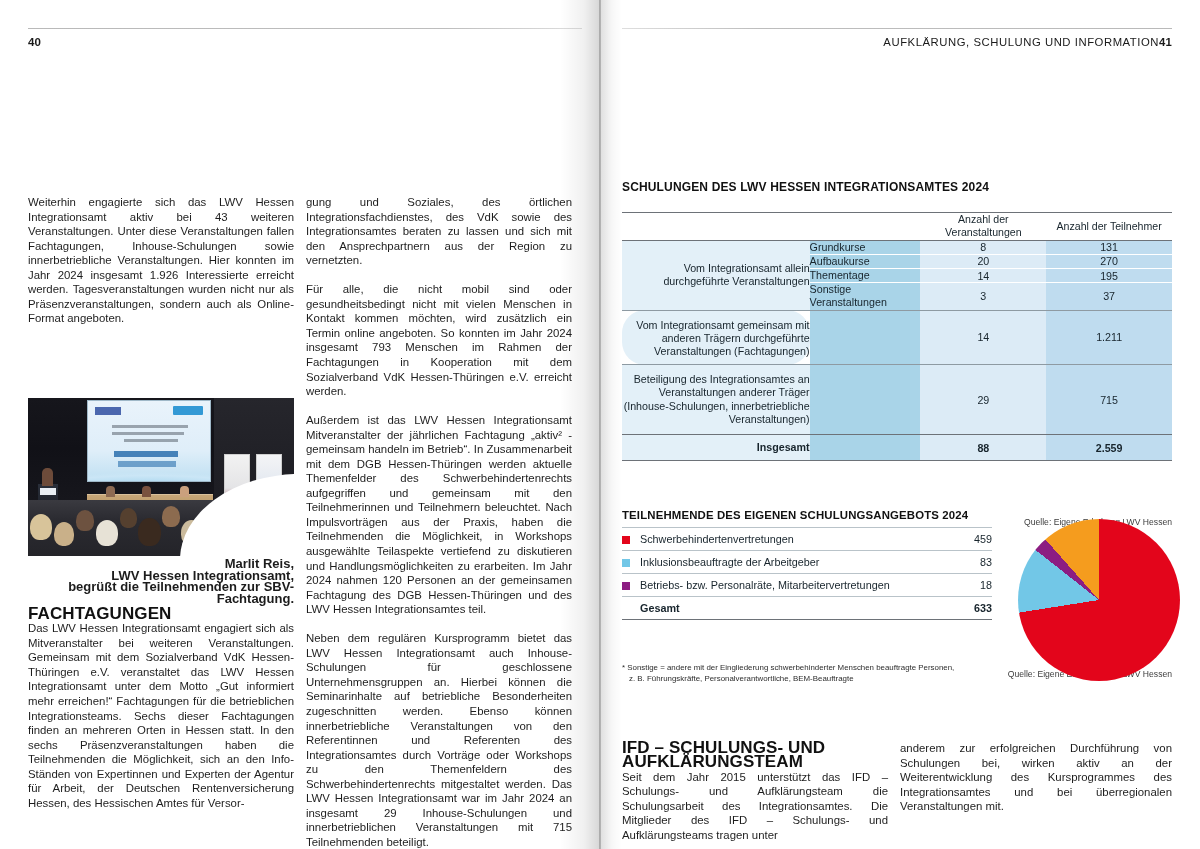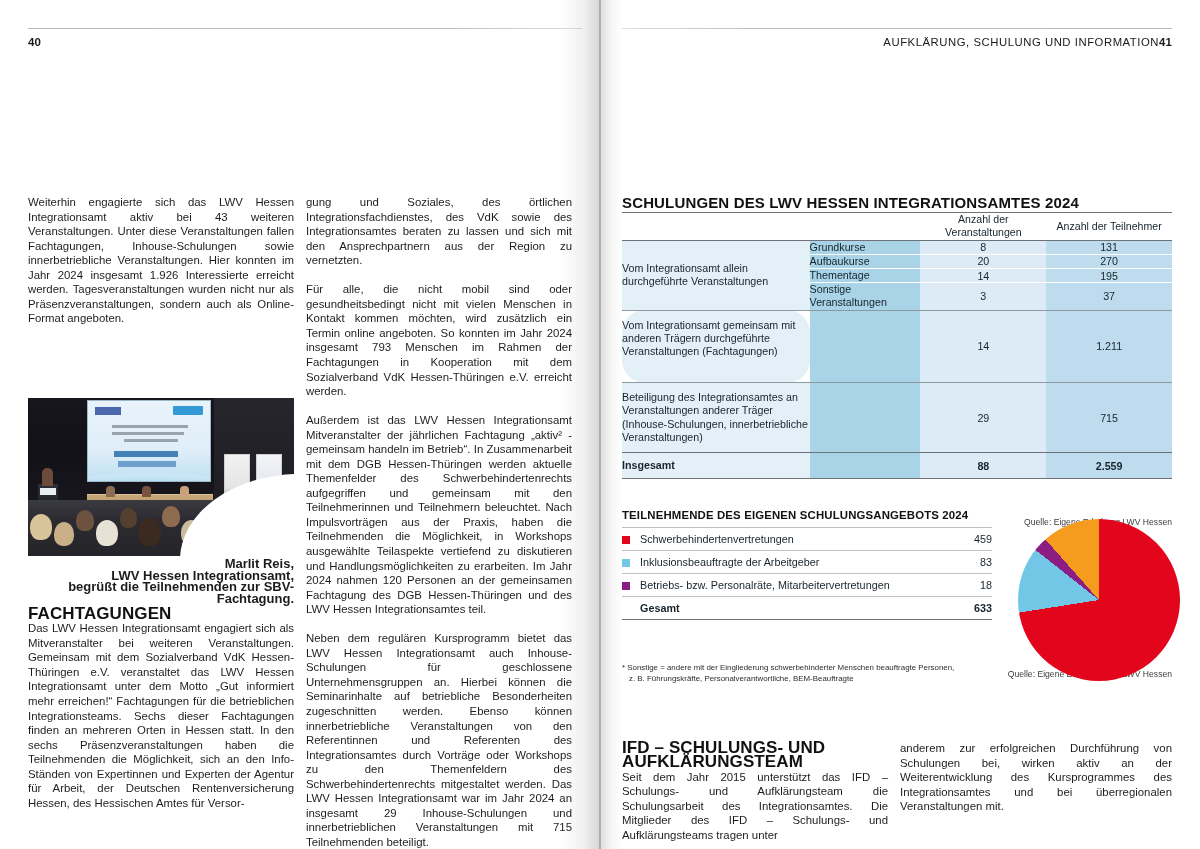--- a/index.html
+++ b/index.html
@@ -161,39 +161,39 @@
     border-radius: 100% 0 0 0;
   }
   .photo-caption {
     position: absolute; left: 28px; top: 558px; width: 266px;
     text-align: right; font-size: 13px; font-weight: bold; line-height: 11.6px;
     color: #1c1c1c;
   }
 
   
   .tbl-title {
-    position: absolute; left: 622px; top: 194px; width: 550px;
-    font-size: 15px; font-weight: bold; letter-spacing: .15px; color: #111;
+    position: absolute; left: 622px; top: 180px; width: 550px;
+    font-size: 12px; font-weight: bold; letter-spacing: .15px; color: #111;
   }
   table.schulungen {
     position: absolute; left: 622px; top: 212px; width: 550px;
     border-collapse: collapse;
     font-size: 10.7px; color: #17242c;
   }
   table.schulungen th, table.schulungen td {
     padding: 0; vertical-align: middle; font-weight: normal;
   }
   .th-head td {
     background: #ffffff; text-align: center;
     padding: 4px 6px 5px 6px; line-height: 13.3px; font-size: 10.6px;
     border-top: 1.4px solid #6d7278;
     border-bottom: 1.4px solid #6d7278;
   }
   .th-head td.blank { border-top: 1.4px solid #6d7278; }
-  .c-cat   { background: #e3f0f8; padding: 7px 9px; line-height: 13.2px; width: 176px; }
+  .c-cat   { background: #e3f0f8; padding: 7px 9px; line-height: 13.2px; width: 176px; text-align: right; }
   .c-sub   { background: #a9d4e8; padding: 6px 9px; line-height: 13.2px; width: 104px; }
   .c-n1    { background: #dcebf6; text-align: center; width: 118px; }
   .c-n2    { background: #bfdcef; text-align: center; width: 118px; }
   tr.sep td { border-top: 1px solid #8e9aa2; }
   tr.thin td.c-sub, tr.thin td.c-n1, tr.thin td.c-n2 { border-top: 1px solid #ffffff; }
   tr.total td {
     font-weight: bold;
     border-top: 1.4px solid #6d7278;
     border-bottom: 1.4px solid #6d7278;
     padding-top: 6px; padding-bottom: 6px;
@@ -351,21 +351,21 @@
       <td class="c-n1">14</td>
       <td class="c-n2">195</td>
     </tr>
     <tr class="thin">
       <td class="c-sub">Sonstige Veranstaltungen</td>
       <td class="c-n1">3</td>
       <td class="c-n2">37</td>
     </tr>
 
     <tr class="sep">
-      <td class="c-cat" style="padding-top:8px;padding-bottom:24px;border-radius:23px;">Vom Integrationsamt gemeinsam mit anderen Trägern durchgeführte Veranstaltungen (Fachtagungen)</td>
+      <td class="c-cat" style="padding-top:8px;padding-bottom:6px;border-radius:23px;">Vom Integrationsamt gemeinsam mit anderen Trägern durchgeführte Veranstaltungen (Fachtagungen)</td>
       <td class="c-sub"></td>
       <td class="c-n1">14</td>
       <td class="c-n2">1.211</td>
     </tr>
 
     <tr class="sep">
       <td class="c-cat" style="padding-top:8px;padding-bottom:8px;">Beteiligung des Integrationsamtes an Veranstaltungen anderer Träger (Inhouse-Schulungen, innerbetriebliche Veranstaltungen)</td>
       <td class="c-sub"></td>
       <td class="c-n1">29</td>
       <td class="c-n2">715</td>

